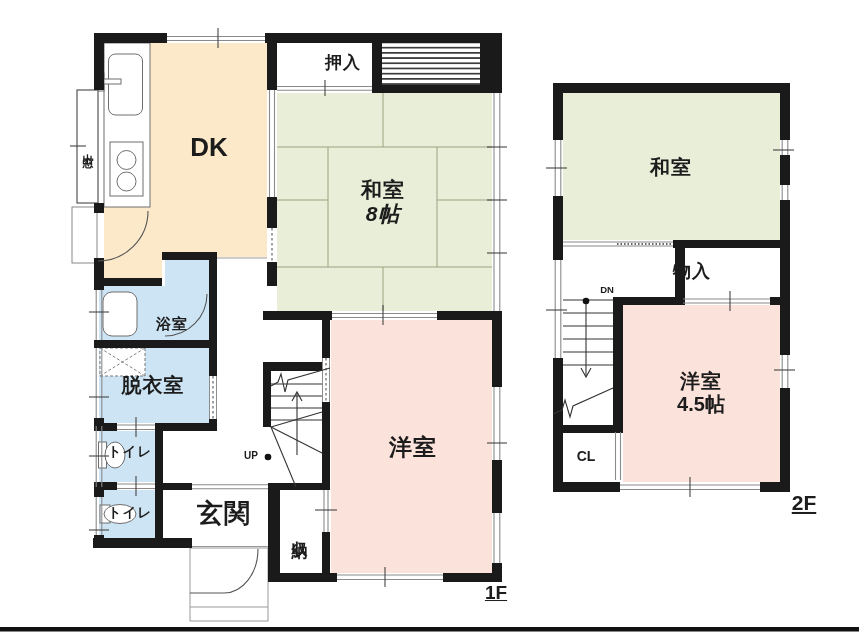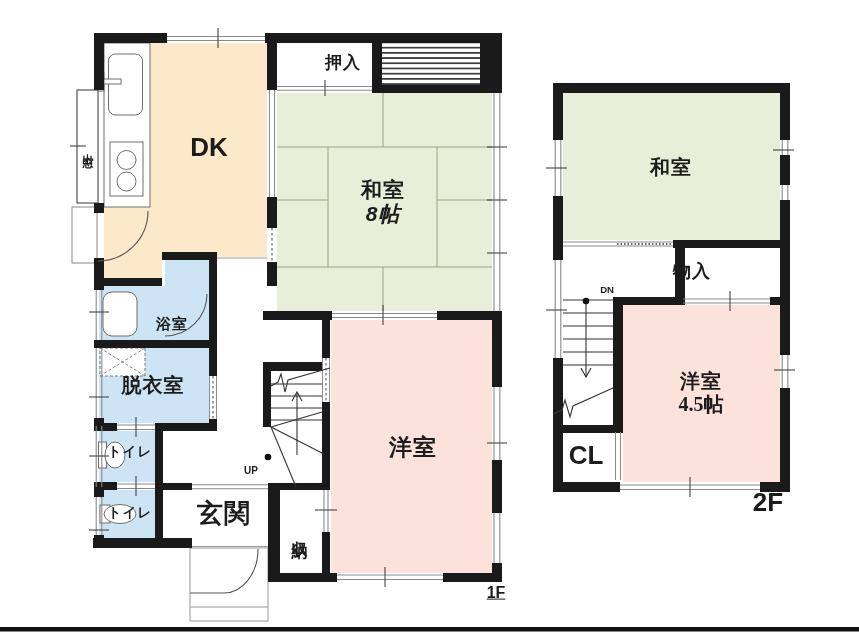--- a/index.html
+++ b/index.html
@@ -289,23 +289,23 @@
 <div class="lbl" style="left:383px;top:214px;font-size:21px;font-style:italic;">8帖</div>
 <div class="lbl" style="left:324px;top:63px;font-size:17px;margin-left:19px;">押入</div>
 <div class="lbl" style="left:172px;top:312px;font-size:15px;margin-top:12px;">浴室</div>
 <div class="lbl" style="left:153px;top:385px;font-size:20px;">脱衣室</div>
 <div class="lbl" style="left:130px;top:452px;font-size:13.5px;">トイレ</div>
 <div class="lbl" style="left:130px;top:513px;font-size:13.5px;">トイレ</div>
 <div class="lbl" style="left:224px;top:514px;font-size:26px;">玄関</div>
 <div class="lbl vert" style="left:299px;top:530px;font-size:16px;">収納</div>
 <div class="lbl" style="left:413px;top:447px;font-size:23px;">洋室</div>
 <div class="lbl vert" style="left:88px;top:146px;font-size:11.5px;letter-spacing:1px;">出窓</div>
-<div class="lbl" style="left:251px;top:471px;font-size:10px;font-weight:700;letter-spacing:0;">UP</div>
-<div class="lbl" style="left:496px;top:593px;font-size:16px;letter-spacing:0;text-decoration:underline;">1F</div>
+<div class="lbl" style="left:251px;top:456px;font-size:10px;font-weight:700;letter-spacing:0;">UP</div>
+<div class="lbl" style="left:496px;top:593px;font-size:19px;letter-spacing:0;text-decoration:underline;">1F</div>
 
 <div class="lbl" style="left:671px;top:167px;font-size:20px;">和室</div>
 <div class="lbl" style="left:692px;top:271px;font-size:18px;">物入</div>
 <div class="lbl" style="left:583px;top:290px;font-size:9.5px;font-weight:700;letter-spacing:0;margin-left:24px;">DN</div>
-<div class="lbl" style="left:586px;top:456px;font-size:26px;letter-spacing:0;">CL</div>
+<div class="lbl" style="left:586px;top:456px;font-size:14px;letter-spacing:0;">CL</div>
 <div class="lbl" style="left:701px;top:381px;font-size:20px;">洋室</div>
-<div class="lbl" style="left:701px;top:404px;font-size:20px;letter-spacing:0;font-family:Liberation Serif, serif;">4.5帖</div>
-<div class="lbl" style="left:768px;top:503px;font-size:26px;letter-spacing:0;">2F</div>
+<div class="lbl" style="left:701px;top:404px;font-size:20px;letter-spacing:0;">4.5帖</div>
+<div class="lbl" style="left:804px;top:503px;font-size:21px;letter-spacing:0;text-decoration:underline;">2F</div>
 </div>
 
 </body></html>

